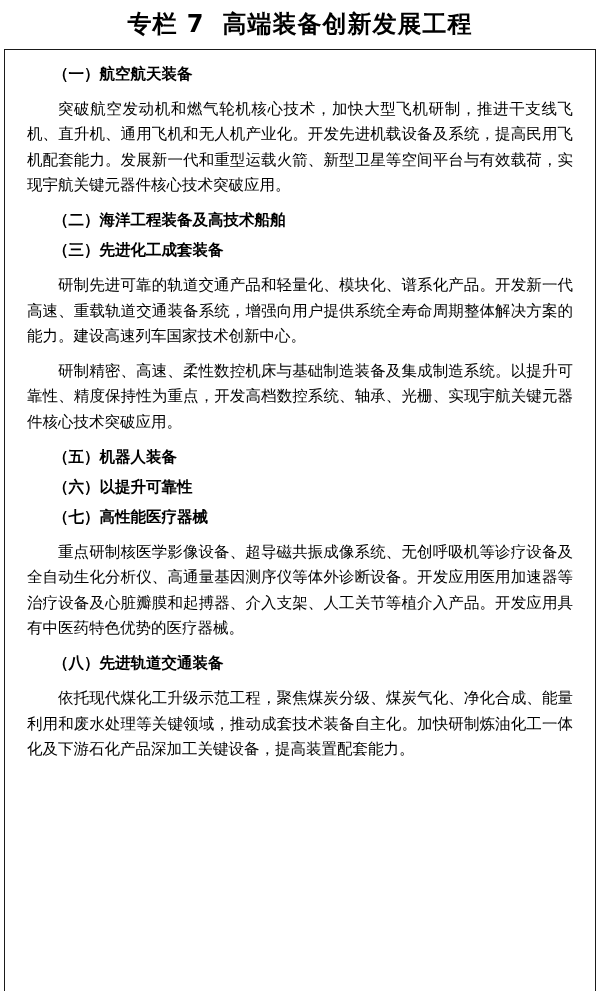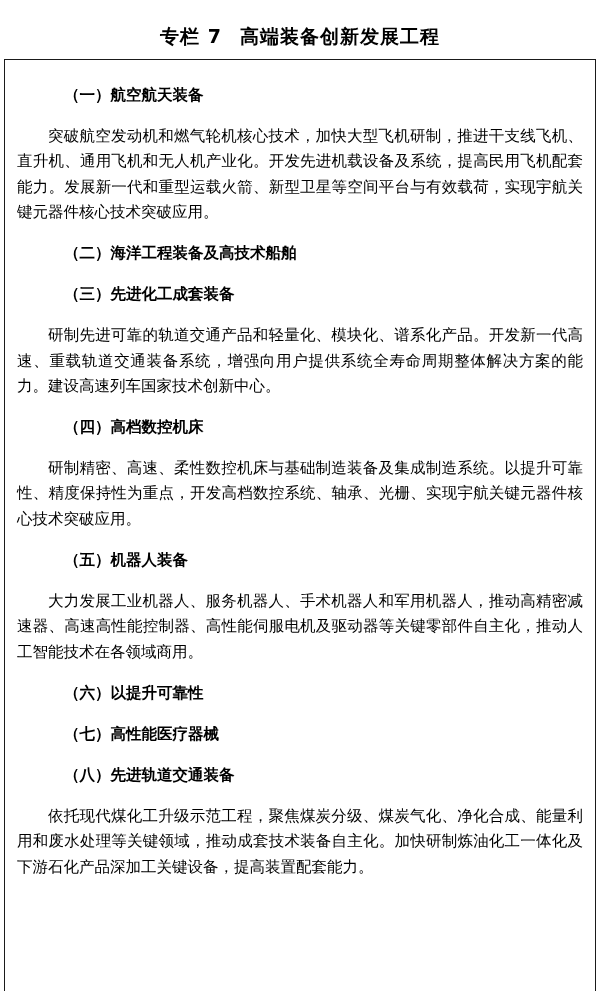--- a/index.html
+++ b/index.html
@@ -15,50 +15,50 @@
   }
   .box {
     box-sizing: border-box;
     width: 600px;
     height: 991px;
     padding: 0;
     position: relative;
   }
   .title-bar {
     text-align: center;
-    font-size: 19px;
+    font-size: 24px;
     font-weight: bold;
     letter-spacing: 1px;
-    padding: 24px 0 9px 0;
+    padding: 8px 0 9px 0;
     color: #000;
   }
   .title-bar .t-num {
     margin-right: 18px;
   }
   .frame {
     border: 1.5px solid #1a1a1a;
     box-sizing: border-box;
     margin: 0 4px;
     height: 951px;
     padding: 7px 12px 0 12px;
     overflow: hidden;
   }
   .sec-head {
     font-size: 15.5px;
     font-weight: bold;
     text-indent: 2em;
     line-height: 1.62;
-    margin: 16px;
+    margin: 5px;
     color: #000;
   }
   .para {
     font-size: 15.5px;
     text-indent: 2em;
     line-height: 1.63;
-    margin: 0;
+    margin: 10px;
     text-align: justify;
     text-justify: inter-ideograph;
     color: #000;
   }
 </style>
 </head>
 <body>
 
 <div class="box">
 
@@ -69,27 +69,26 @@
   <div class="frame">
 
     <div class="sec-head">（一）航空航天装备</div>
     <div class="para">突破航空发动机和燃气轮机核心技术，加快大型飞机研制，推进干支线飞机、直升机、通用飞机和无人机产业化。开发先进机载设备及系统，提高民用飞机配套能力。发展新一代和重型运载火箭、新型卫星等空间平台与有效载荷，实现宇航关键元器件核心技术突破应用。</div>
 
     <div class="sec-head">（二）海洋工程装备及高技术船舶</div>
 
     <div class="sec-head">（三）先进化工成套装备</div>
     <div class="para">研制先进可靠的轨道交通产品和轻量化、模块化、谱系化产品。开发新一代高速、重载轨道交通装备系统，增强向用户提供系统全寿命周期整体解决方案的能力。建设高速列车国家技术创新中心。</div>
 
-    <div class="sec-head">（四）高档数控机床</div>
     <div class="para">研制精密、高速、柔性数控机床与基础制造装备及集成制造系统。以提升可靠性、精度保持性为重点，开发高档数控系统、轴承、光栅、实现宇航关键元器件核心技术突破应用。</div>
 
     <div class="sec-head">（五）机器人装备</div>
-    <div class="para">大力发展工业机器人、服务机器人、手术机器人和军用机器人，推动高精密减速器、高速高性能控制器、高性能伺服电机及驱动器等关键零部件自主化，推动人工智能技术在各领域商用。</div>
 
     <div class="sec-head">（六）以提升可靠性</div>
 
     <div class="sec-head">（七）高性能医疗器械</div>
+    <div class="para">重点研制核医学影像设备、超导磁共振成像系统、无创呼吸机等诊疗设备及全自动生化分析仪、高通量基因测序仪等体外诊断设备。开发应用医用加速器等治疗设备及心脏瓣膜和起搏器、介入支架、人工关节等植介入产品。开发应用具有中医药特色优势的医疗器械。</div>
 
     <div class="sec-head">（八）先进轨道交通装备</div>
     <div class="para">依托现代煤化工升级示范工程，聚焦煤炭分级、煤炭气化、净化合成、能量利用和废水处理等关键领域，推动成套技术装备自主化。加快研制炼油化工一体化及下游石化产品深加工关键设备，提高装置配套能力。</div>
 
   </div>
 </div>
 
 </body></html>

